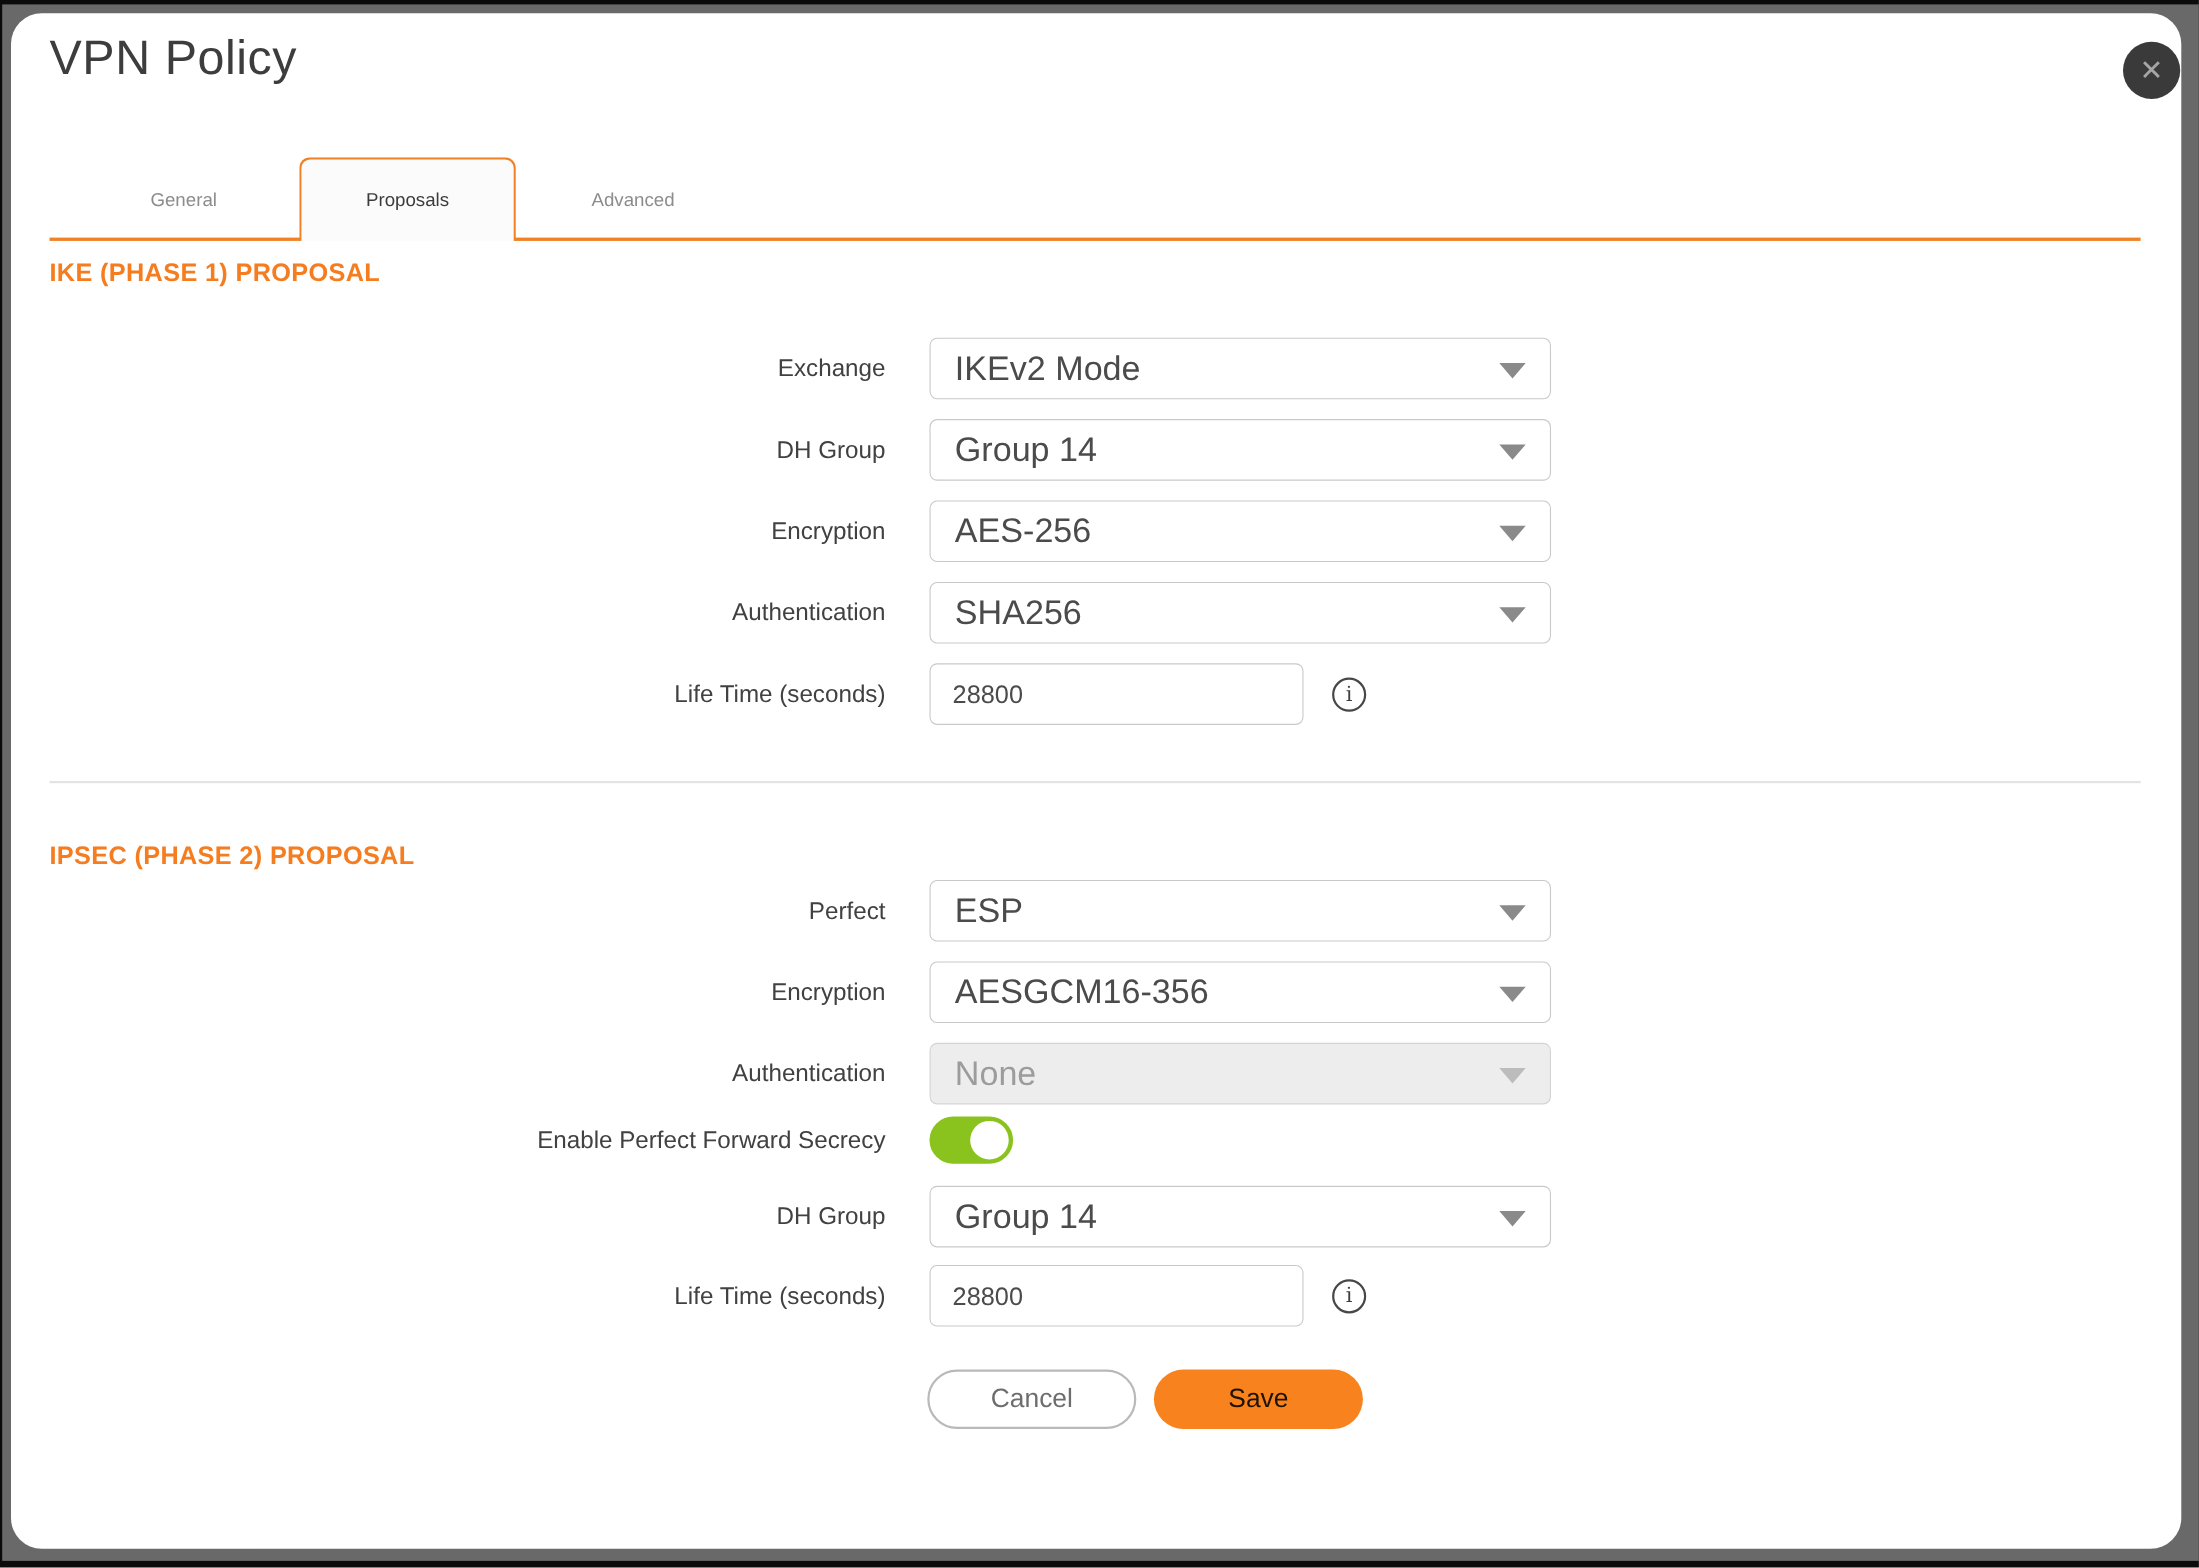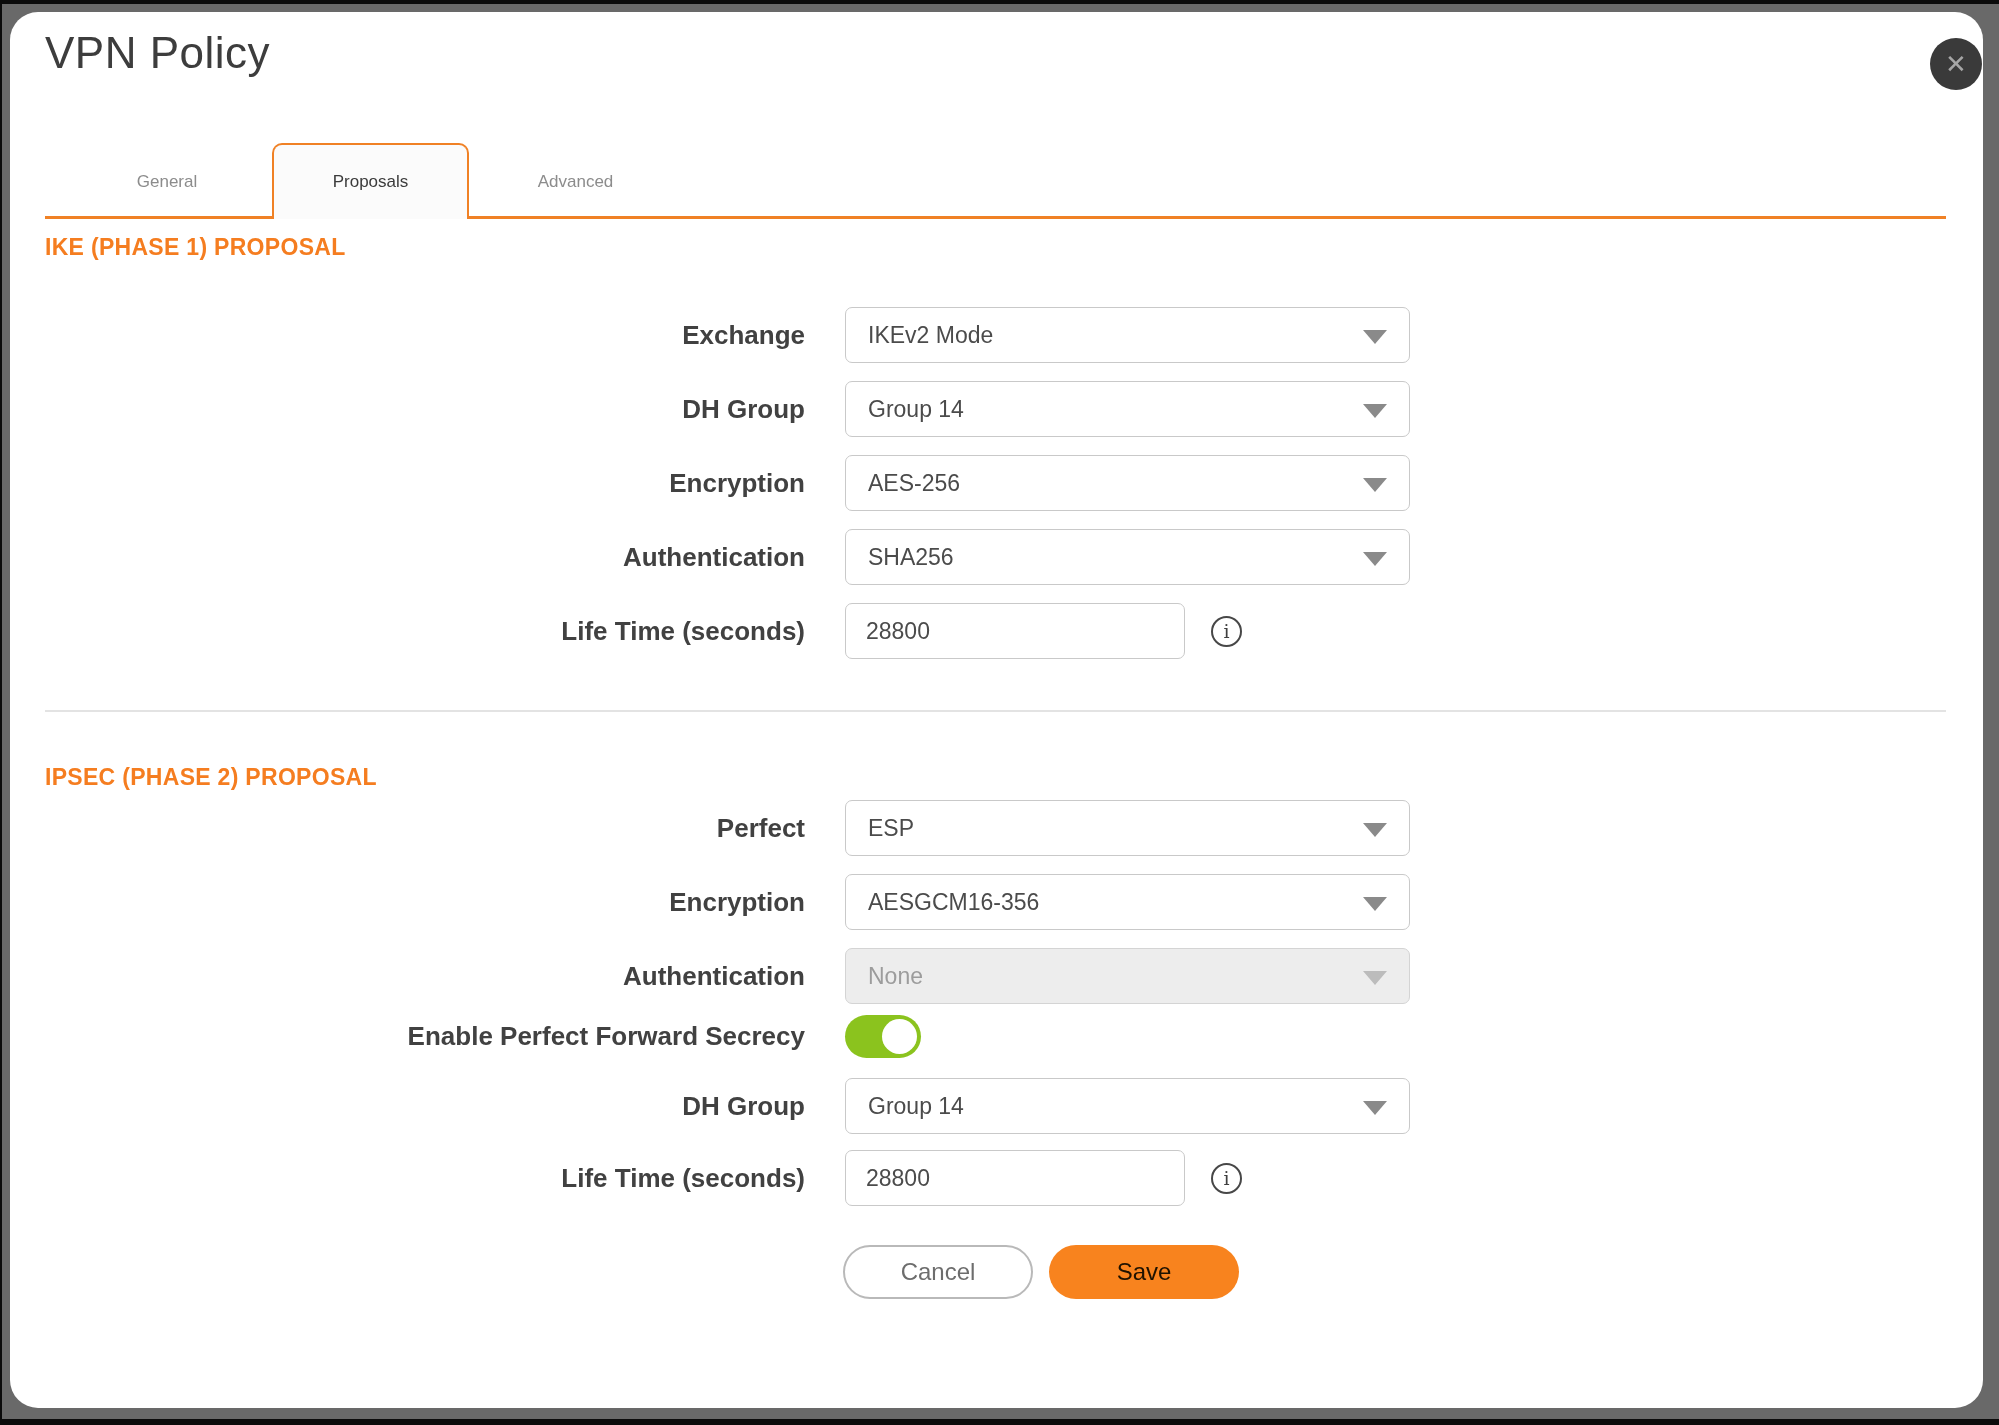--- a/index.html
+++ b/index.html
@@ -72,30 +72,30 @@
     position:absolute; left:35px; top:698px; width:1901px; height:2px;
     background:var(--divider);
   }
   
   .row{
     position:absolute; left:35px; width:1500px; height:56px;
     display:flex; align-items:center;
   }
   .label{
     width:800px; padding-right:40px; text-align:right;
-    font-size:26px; font-weight:700; color:var(--label-dark);
+    font-size:22px; font-weight:400; color:var(--label-dark);
     flex:none;
   }
   .select{
     position:relative; width:565px; height:56px; flex:none;
     border:1.5px solid var(--border-gray); border-radius:7px;
     background:#fff; display:flex; align-items:center;
     padding:0 56px 0 22px; cursor:pointer;
   }
-  .select-value{font-size:23px; color:#4b4b4b; white-space:nowrap;}
+  .select-value{font-size:31px; color:#4b4b4b; white-space:nowrap;}
   .caret{
     position:absolute; right:22px; top:22px;
     width:0; height:0;
     border-left:12px solid transparent;
     border-right:12px solid transparent;
     border-top:14px solid #8a8a8a;
   }
   .select.disabled{
     background:var(--disabled-bg); border-color:#d4d4d4; cursor:default;
   }

